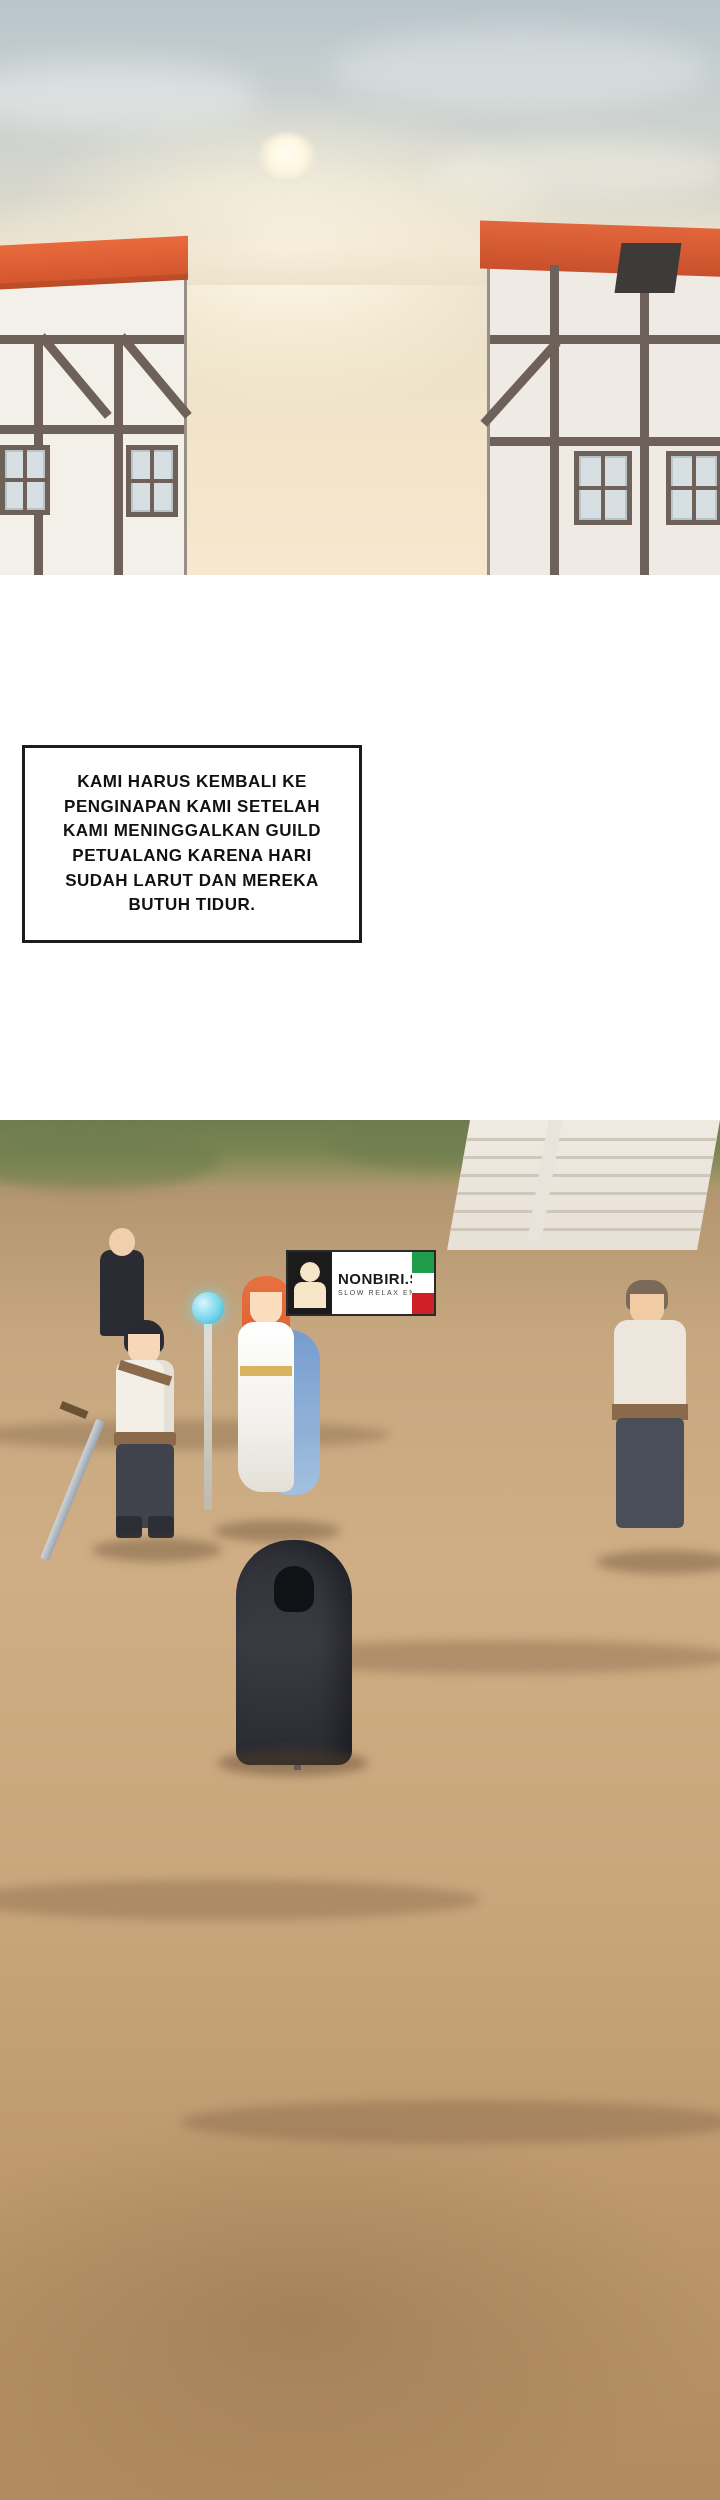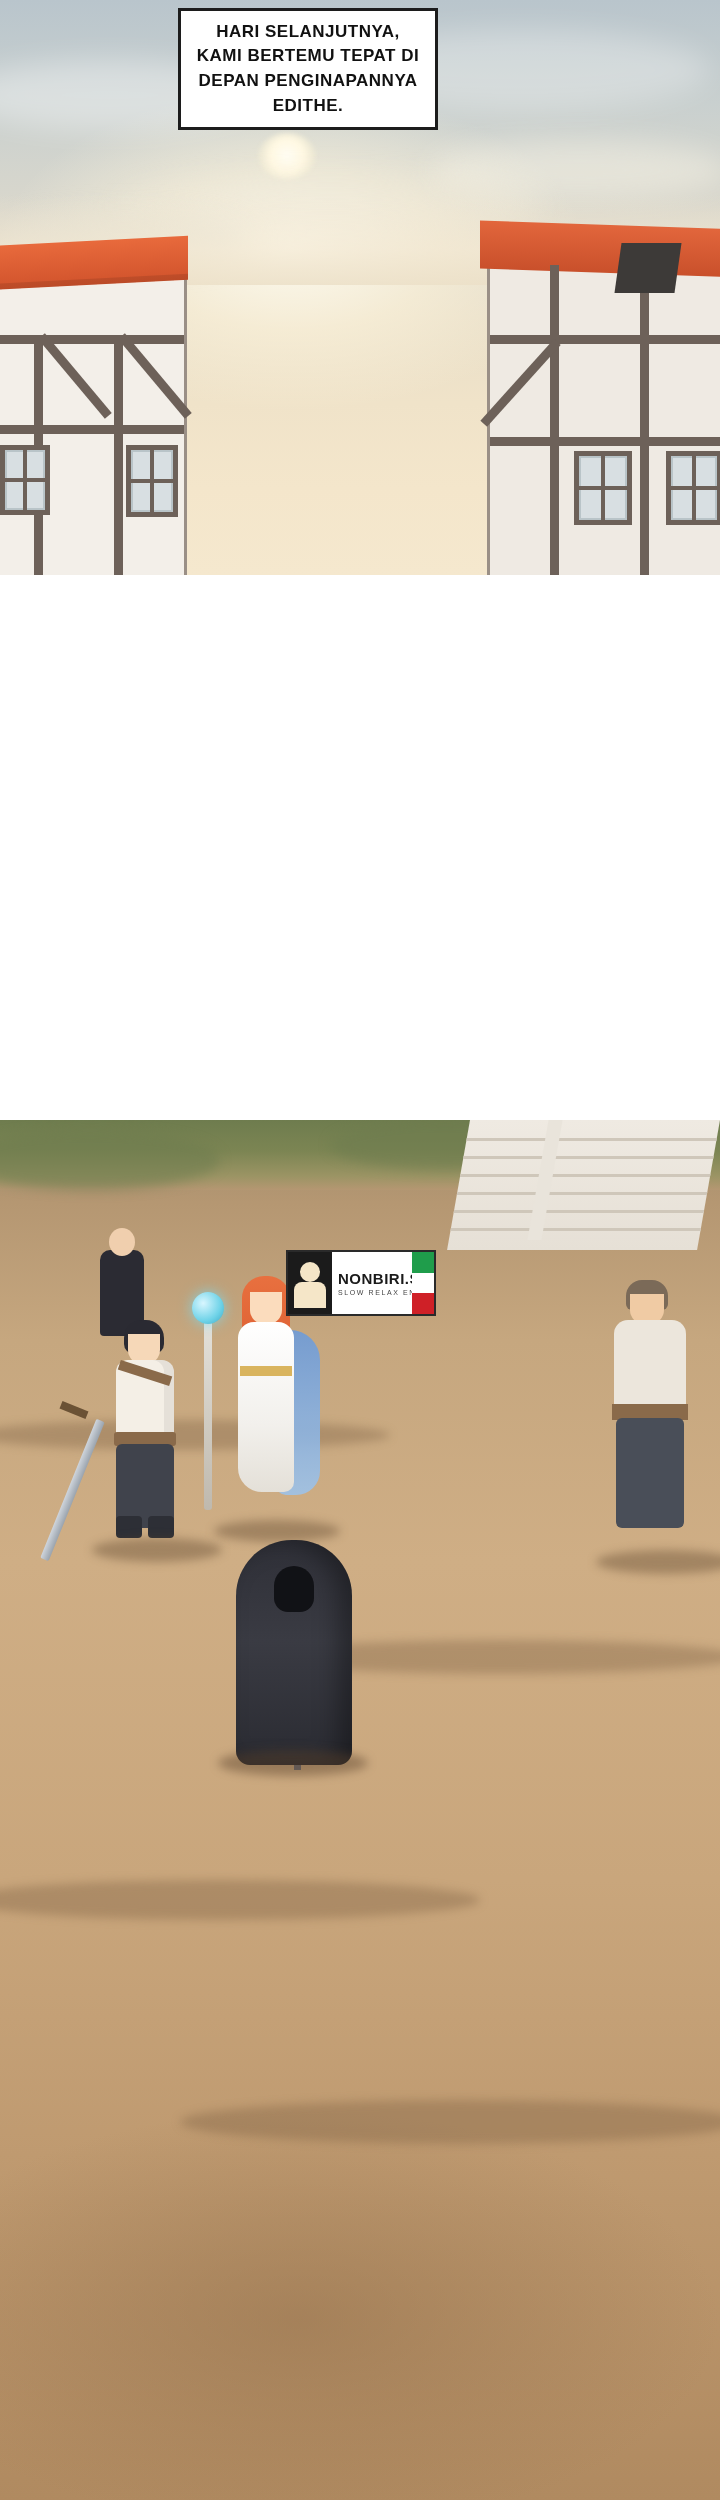--- a/index.html
+++ b/index.html
@@ -356,22 +356,22 @@
       <div class="beamD" style="left:64px; top:74px; height:110px; transform: rotate(42deg);"></div>
       <div class="windowBox" style="left:84px; top:186px; width:48px; height:64px;"></div>
       <div class="windowBox" style="left:176px; top:186px; width:46px; height:64px;"></div>
       <div style="position:absolute; left:128px; top:-22px; width:60px; height:50px; background:#3d3a38; transform: skewX(-8deg);"></div>
     </div>
 
   </div>
 
   <div class="gutter" style="top:575px; height:545px;"></div>
 
-  <div class="caption" id="caption-1">HARI SELANJUTNYA, KAMI BERTEMU TEPAT DI DEPAN PENGINAPANNYA EDITHE.</div>
-
+
+  <div class="caption" id="caption-2">KAMI HARUS KEMBALI KE PENGINAPAN KAMI SETELAH KAMI MENINGGALKAN GUILD PETUALANG KARENA HARI SUDAH LARUT DAN MEREKA BUTUH TIDUR.</div>
 
   <div class="panel2">
     <div class="ground"></div>
     <div class="grassTop"></div>
     <div class="grassPatch" style="left:-40px; top:10px; width:260px; height:60px;"></div>
     <div class="grassPatch" style="left:330px; top:0px; width:230px; height:50px;"></div>
     <div class="dirtStreak" style="left:-30px; top:300px; width:420px; height:30px;"></div>
     <div class="dirtStreak" style="left:260px; top:520px; width:480px; height:34px;"></div>
     <div class="dirtStreak" style="left:-40px; top:760px; width:520px; height:40px;"></div>
     <div class="dirtStreak" style="left:180px; top:980px; width:560px; height:44px;"></div>

